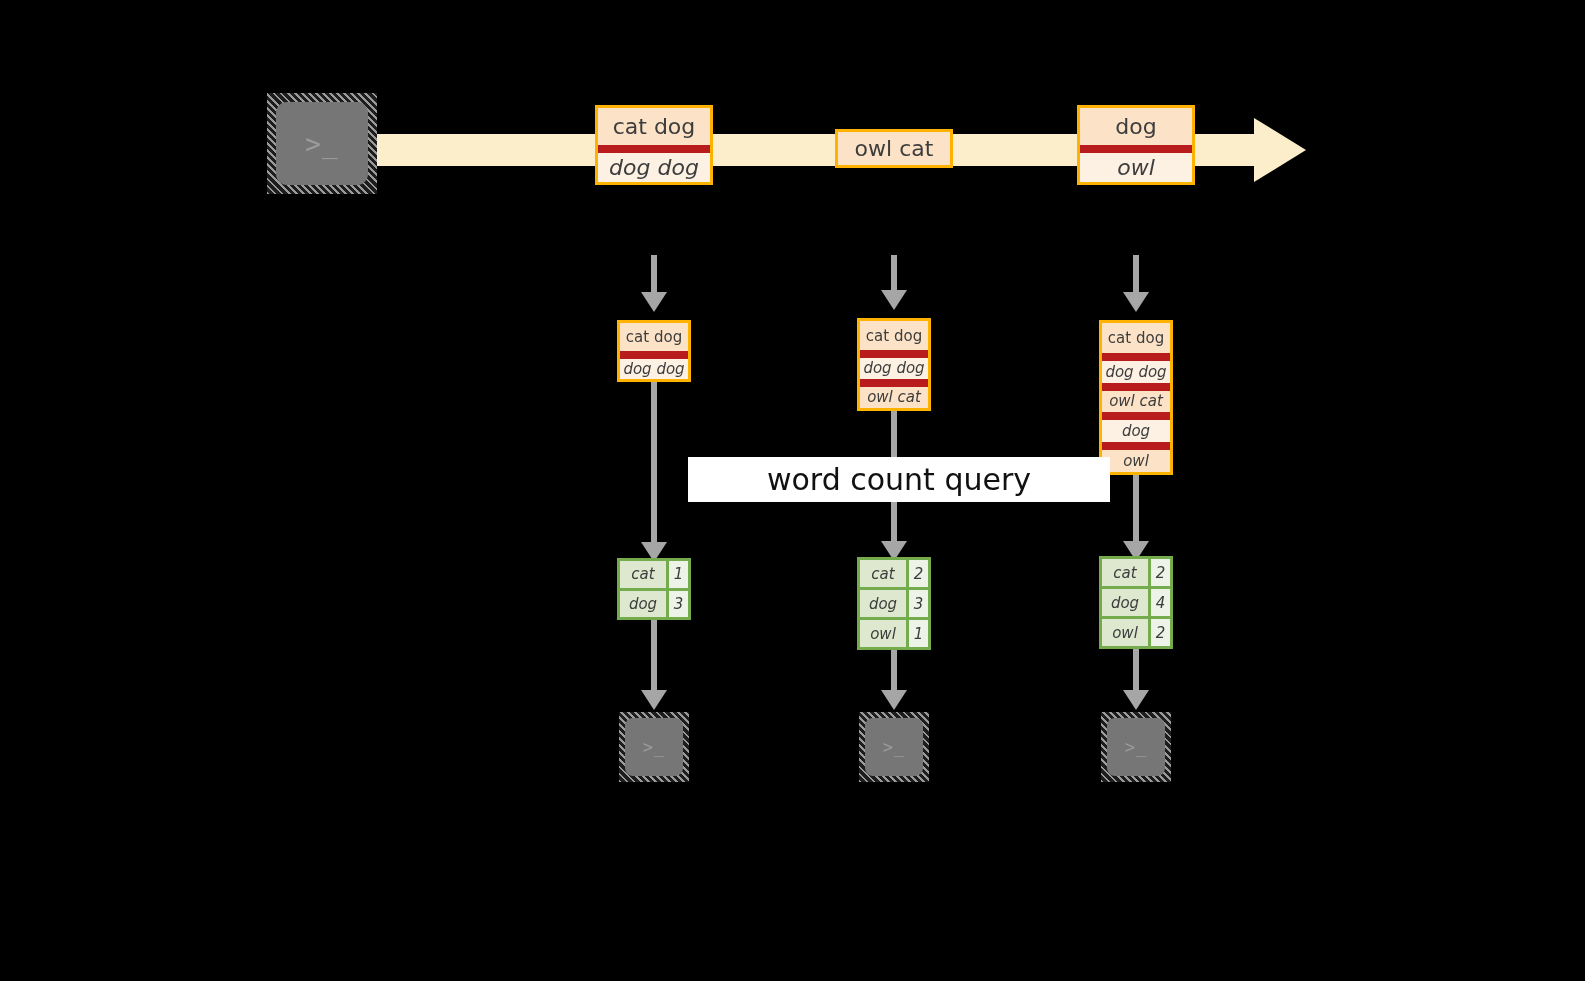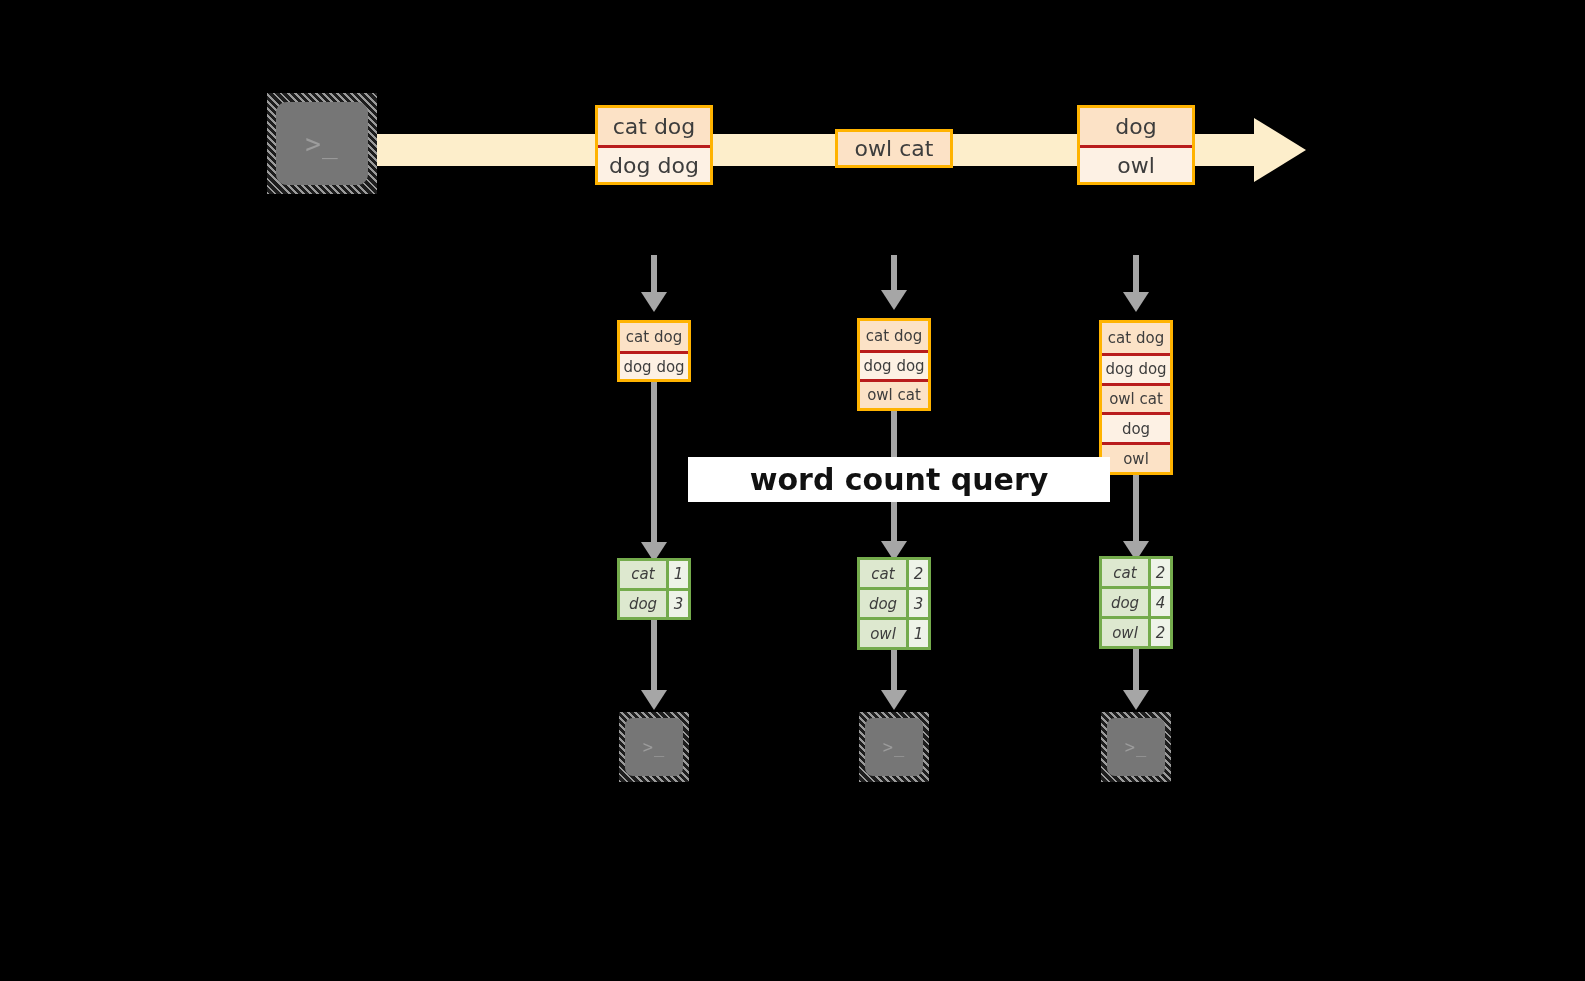--- a/index.html
+++ b/index.html
@@ -22,21 +22,21 @@
               color:#9c9c9c;font-family:"DejaVu Sans Mono","Liberation Mono",monospace;
               letter-spacing:1px;}
 
   
   .obox{position:absolute;box-sizing:border-box;border:3px solid #ffb300;
         display:flex;flex-direction:column;}
   .ocell{box-sizing:border-box;display:flex;align-items:center;justify-content:center;
          color:#3d3d3d;white-space:nowrap;}
   .ocell.dark{background:#fce2c6;}
   .ocell.light{background:#fdf1e4;}
-  .ocell.sep{border-top:3px solid #b91c1c;}
+  .ocell.sep{border-top:8px solid #b91c1c;font-style:italic;}
 
   
   .gbox{position:absolute;box-sizing:border-box;border:3px solid #74ab4c;
         display:flex;flex-direction:column;}
   .grow{display:flex;flex:1 1 auto;font-style:italic;}
   .grow.sep{border-top:3px solid #74ab4c;}
   .gk,.gv{box-sizing:border-box;display:flex;align-items:center;justify-content:center;
           color:#3d3d3d;}
   .gk{background:#dde8cf;}
   .gv{background:#eef3e8;border-left:3px solid #74ab4c;}
@@ -180,17 +180,17 @@
 
   <div class="ashaft" style="left:1133px;top:649px;height:43px;"></div>
   <div class="ahead" style="left:1123px;top:690px;"></div>
 
   <div class="term" style="left:1101px;top:712px;width:70px;height:70px;padding:6px;">
     <div class="term-inner" style="width:100%;height:100%;font-size:17px;border-radius:8px;">
       <span>&gt;_</span>
     </div>
   </div>
 
-  <div class="banner" style="left:688px;top:457px;width:422px;height:45px;font-size:30px;font-weight:bold;">
+  <div class="banner" style="left:688px;top:457px;width:422px;height:45px;font-size:30px;">
     <span>word count query</span>
   </div>
 
 </div>
 
 </body></html>

